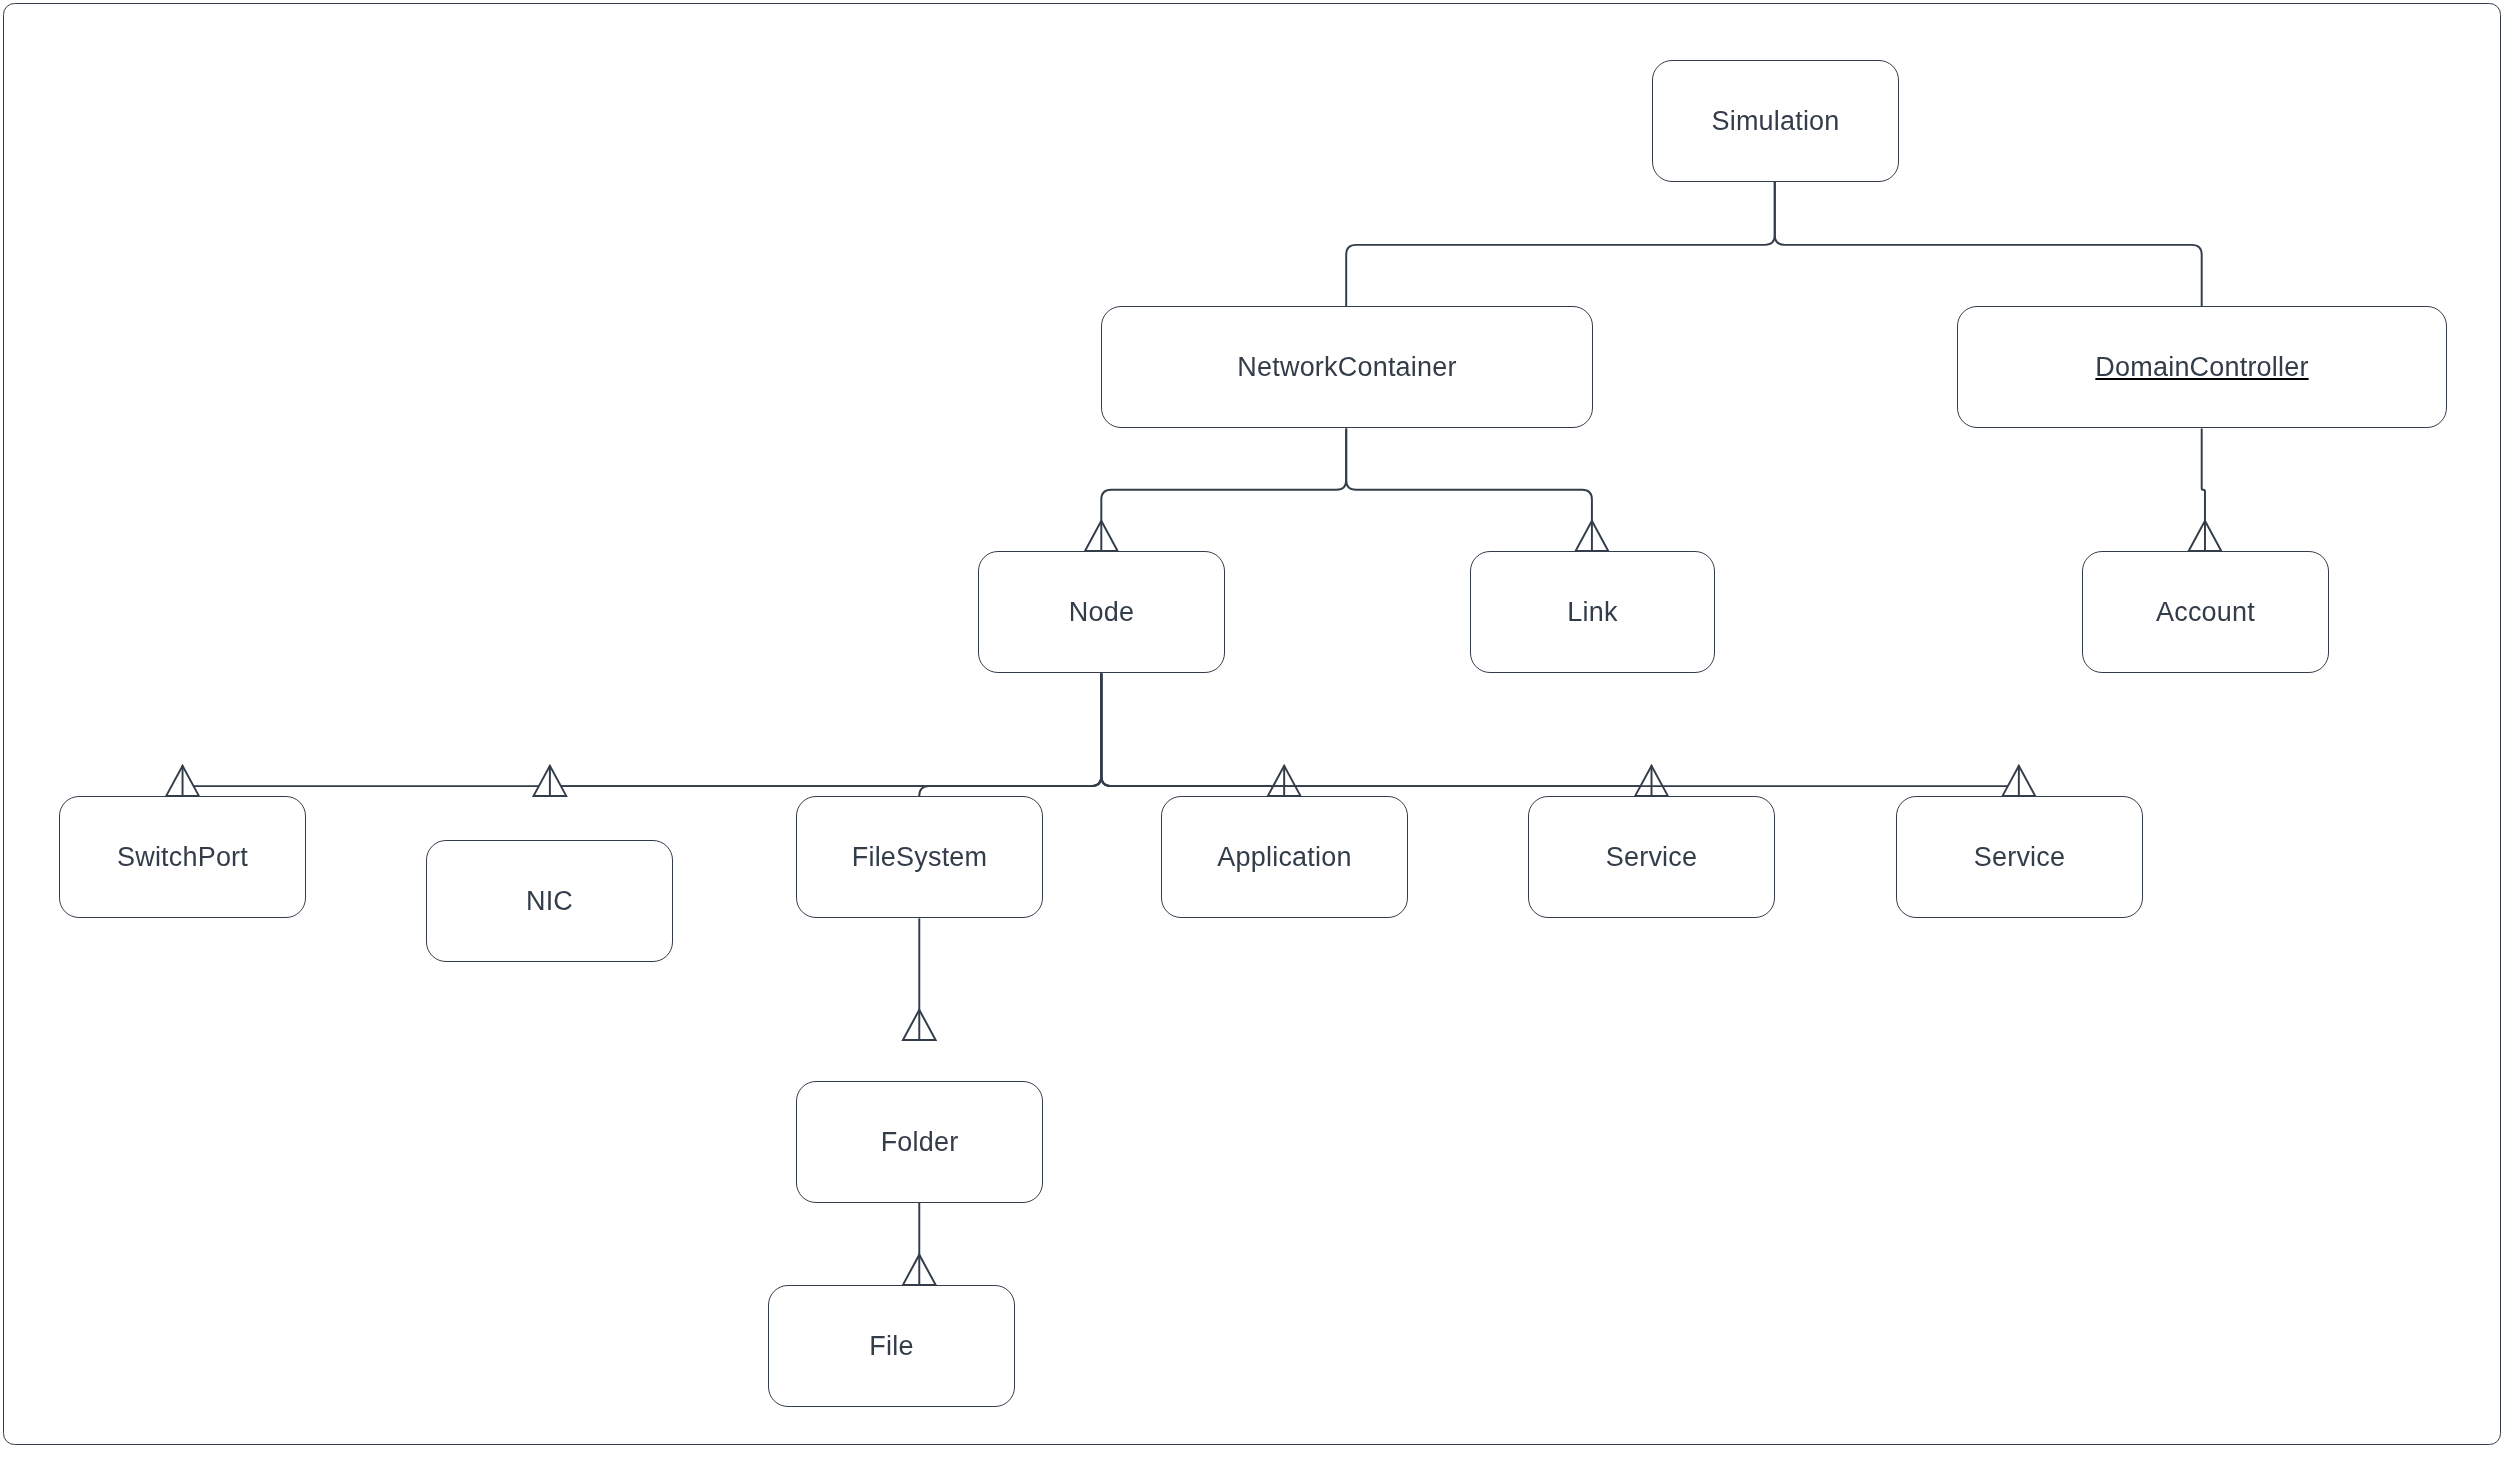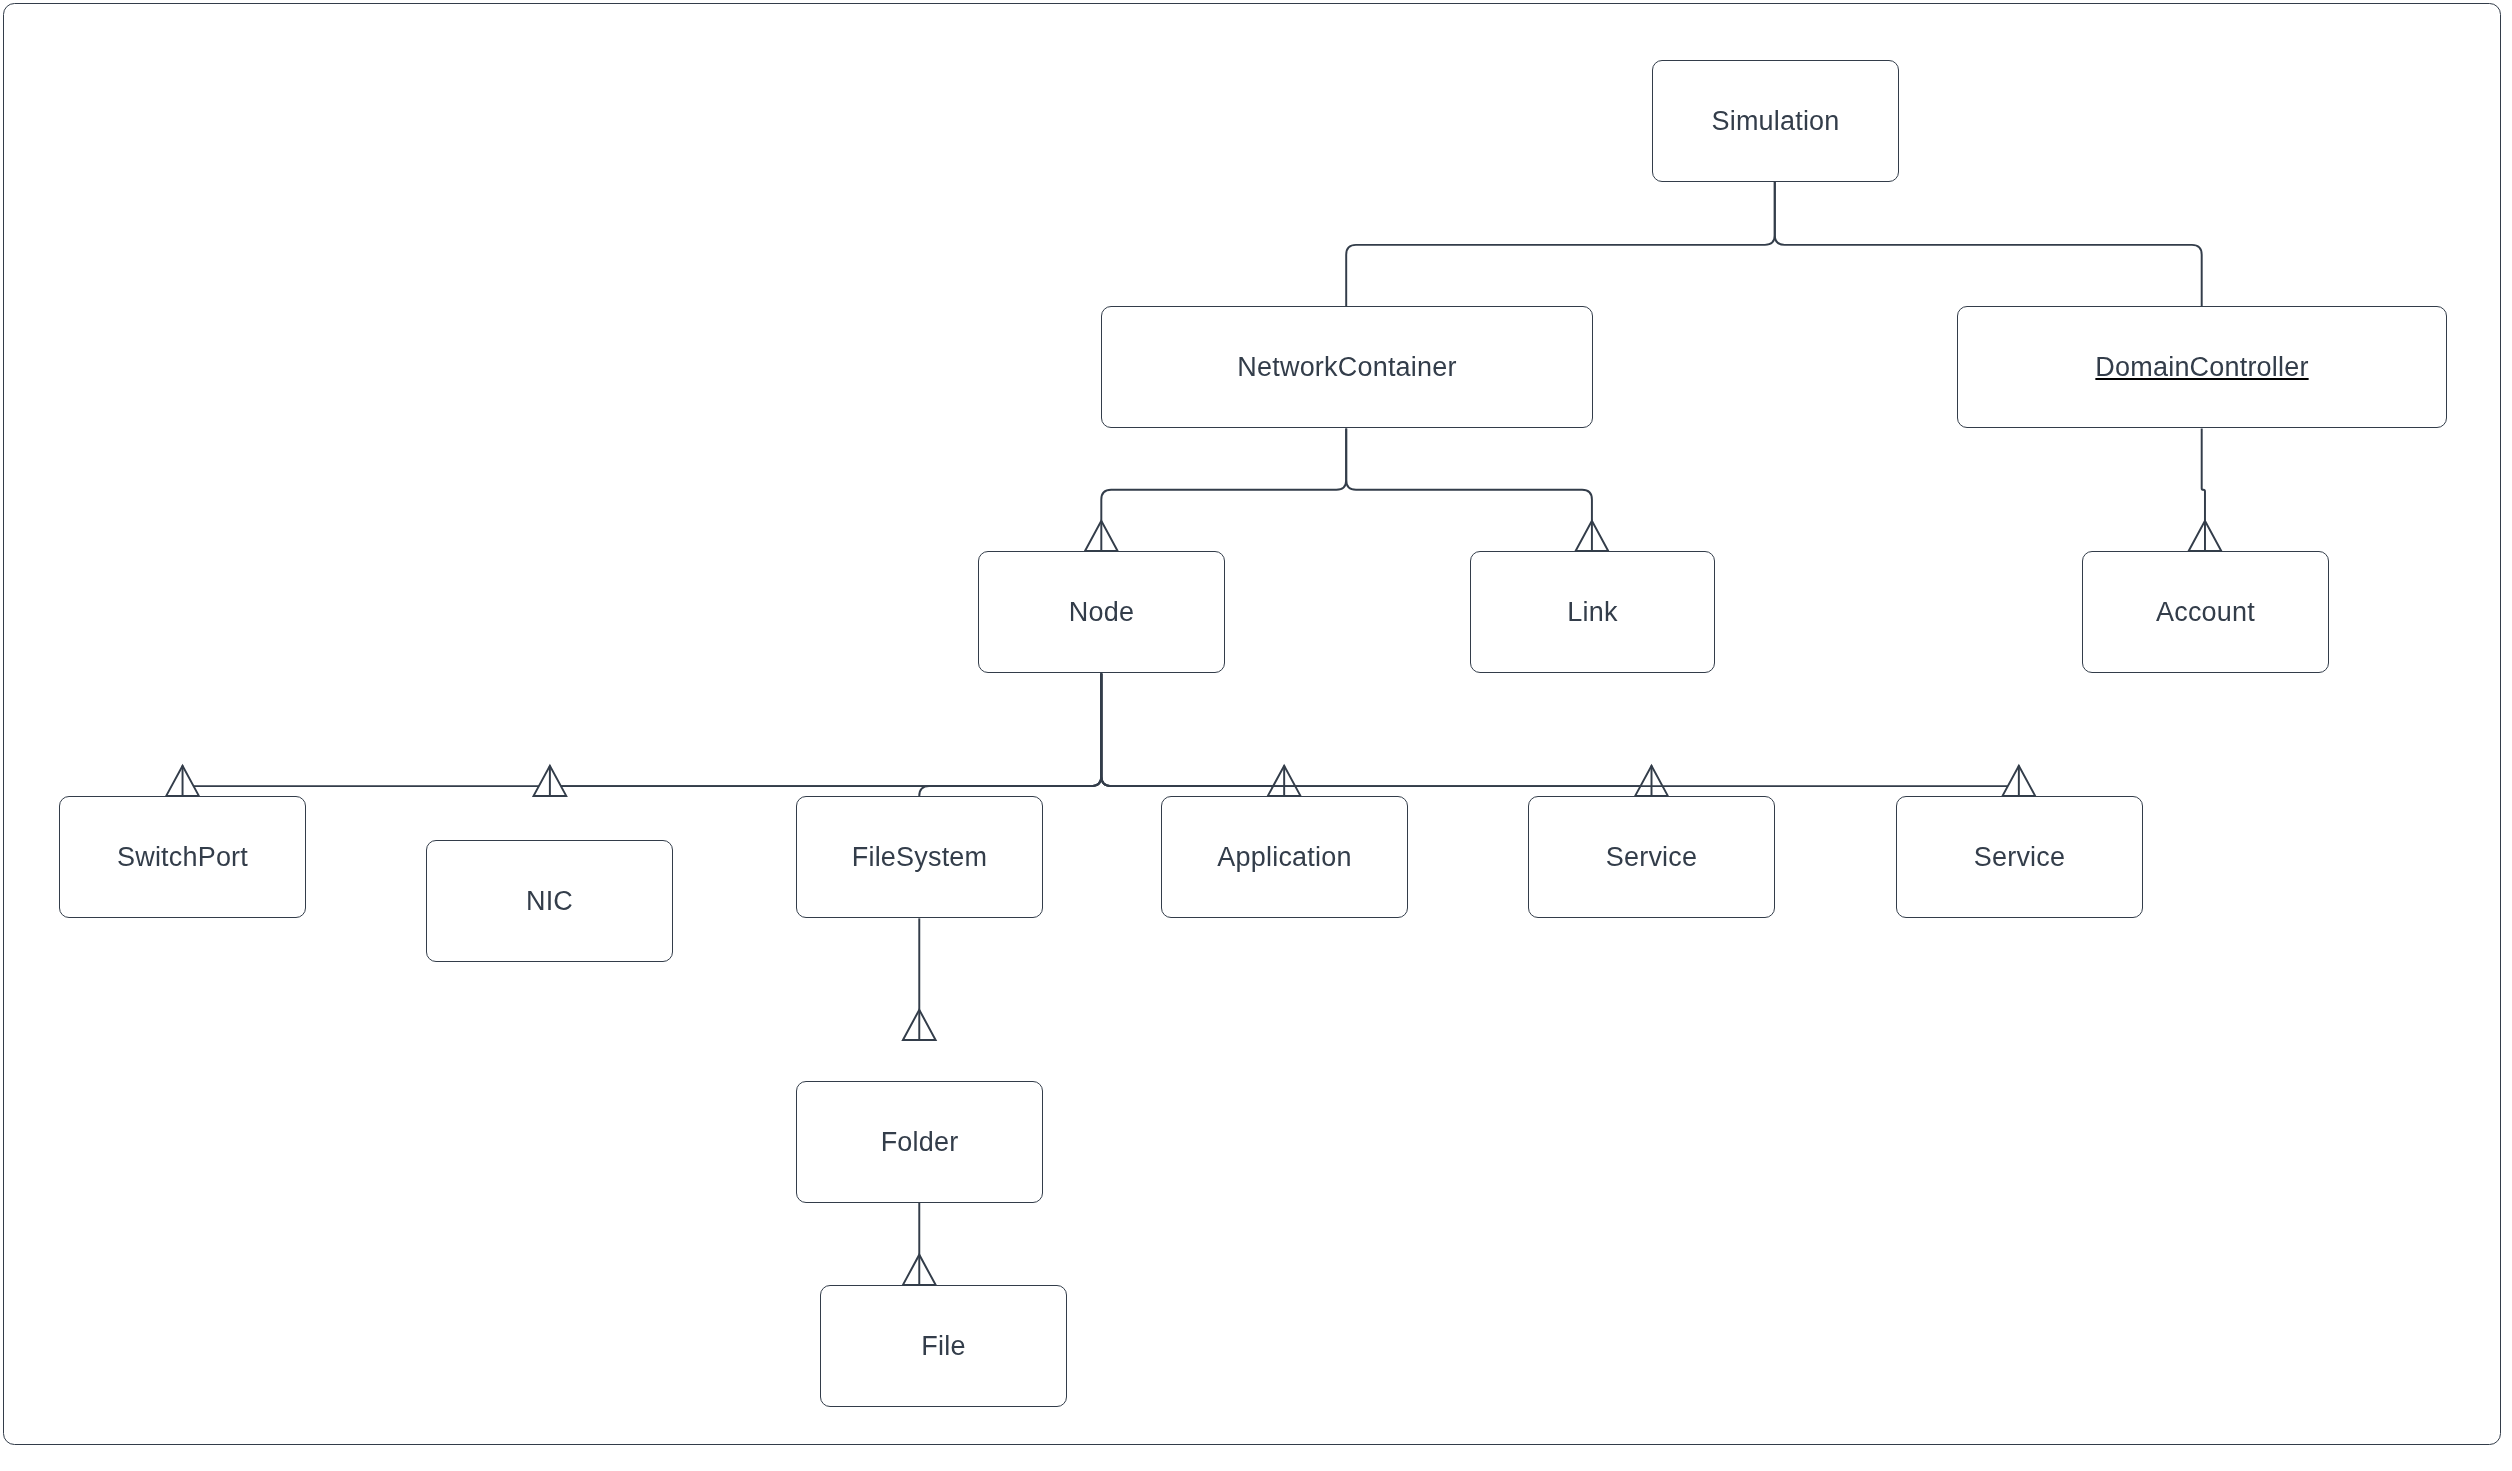--- a/index.html
+++ b/index.html
@@ -32,21 +32,21 @@
     top: 0;
     width: 2512px;
     height: 1471px;
     pointer-events: none;
   }
   .node-box {
     position: absolute;
     box-sizing: border-box;
     background: #ffffff;
     border: 1.6px solid #333d4a;
-    border-radius: 10px;
+    border-radius: 20px;
     display: flex;
     align-items: center;
     justify-content: center;
   }
   .node-label {
     font-size: 27px;
     color: #333d4a;
     letter-spacing: 0.2px;
     white-space: nowrap;
     line-height: 1;
@@ -125,18 +125,18 @@
       </div>
       <div class="node-box" style="left: 1528px; top: 796px; width: 247px; height: 122px;">
         <span class="node-label">Service</span>
       </div>
       <div class="node-box" style="left: 1896px; top: 796px; width: 247px; height: 122px;">
         <span class="node-label">Service</span>
       </div>
       <div class="node-box" style="left: 796px; top: 1040px; width: 247px; height: 122px; margin-top: 41px;">
         <span class="node-label">Folder</span>
       </div>
-      <div class="node-box" style="left: 820px; top: 1285px; width: 247px; height: 122px;">
+      <div class="node-box" style="left: 768px; top: 1285px; width: 247px; height: 122px;">
         <span class="node-label">File</span>
       </div>
     </div>
 </div>
 
 
 </body></html>

